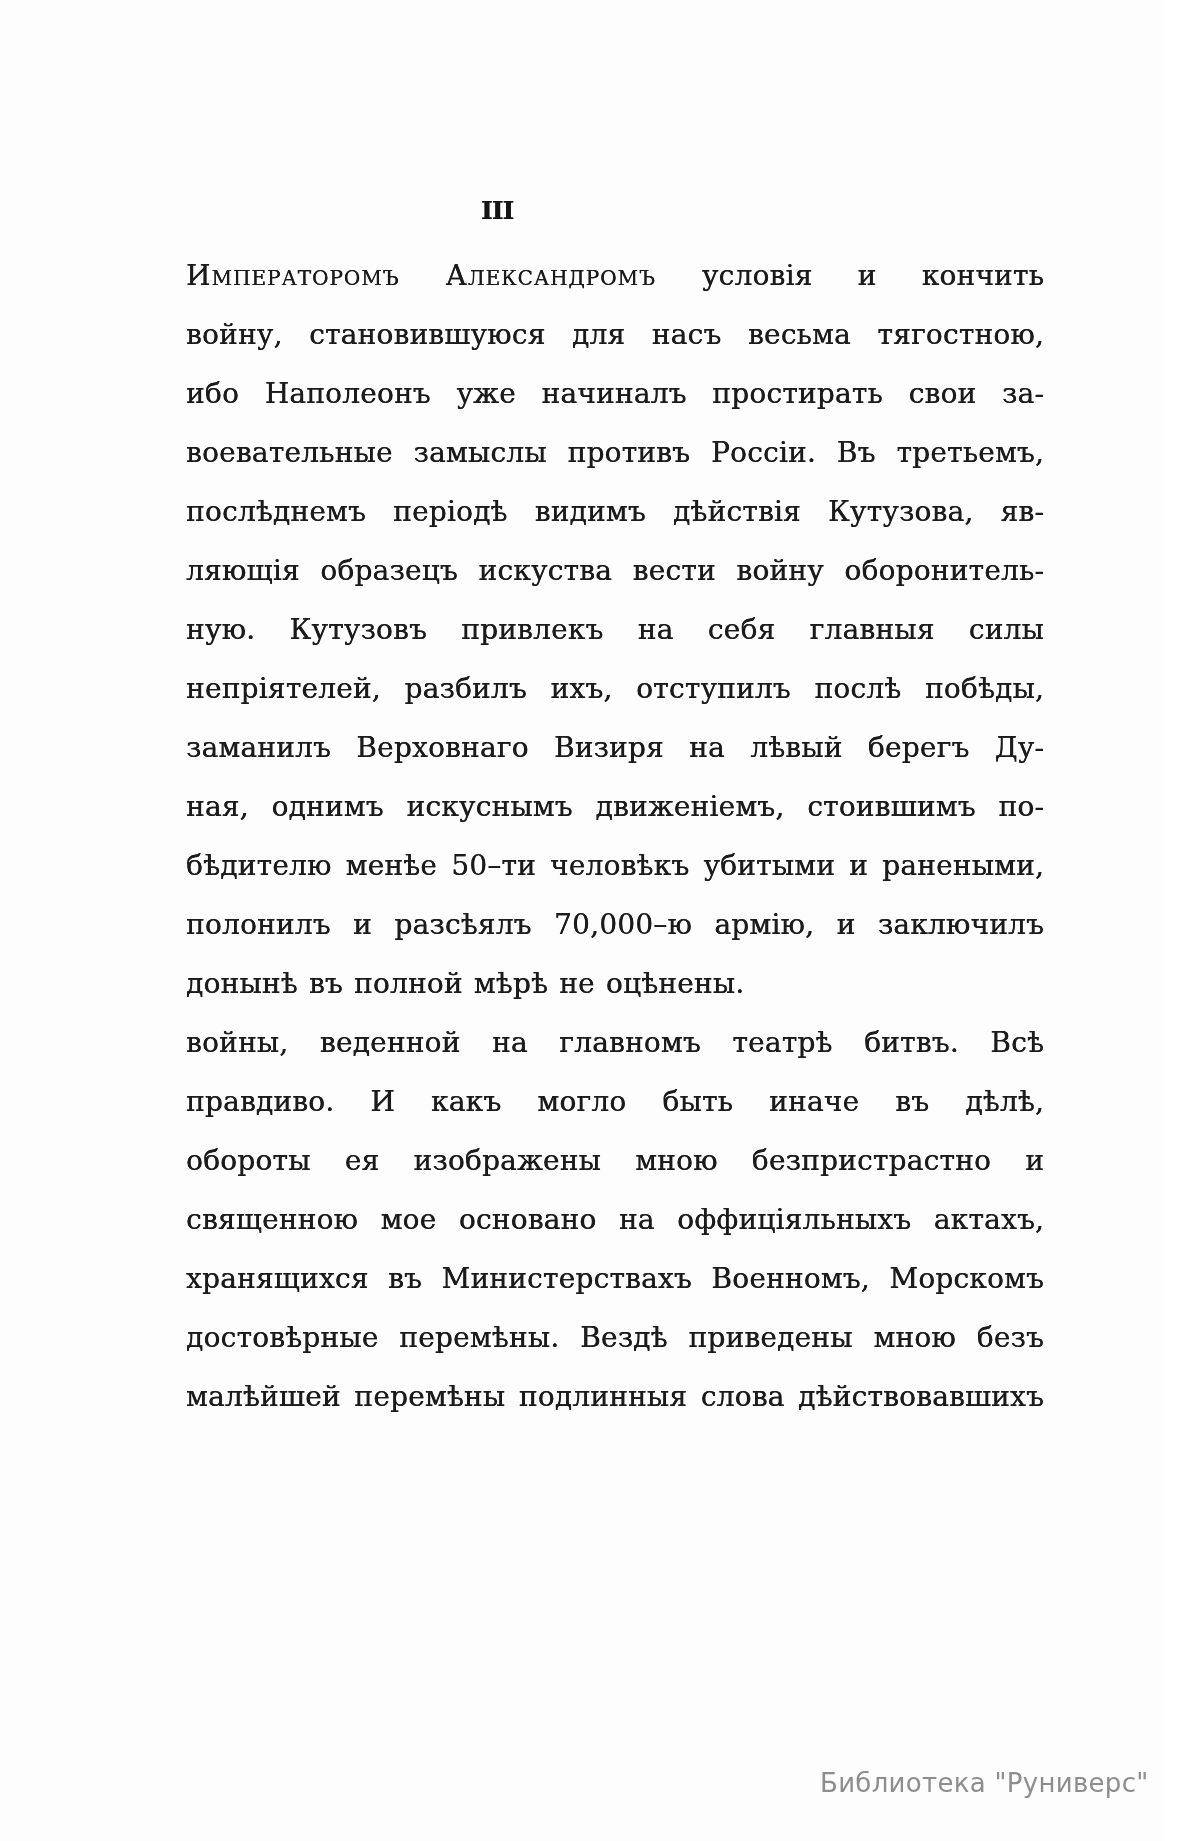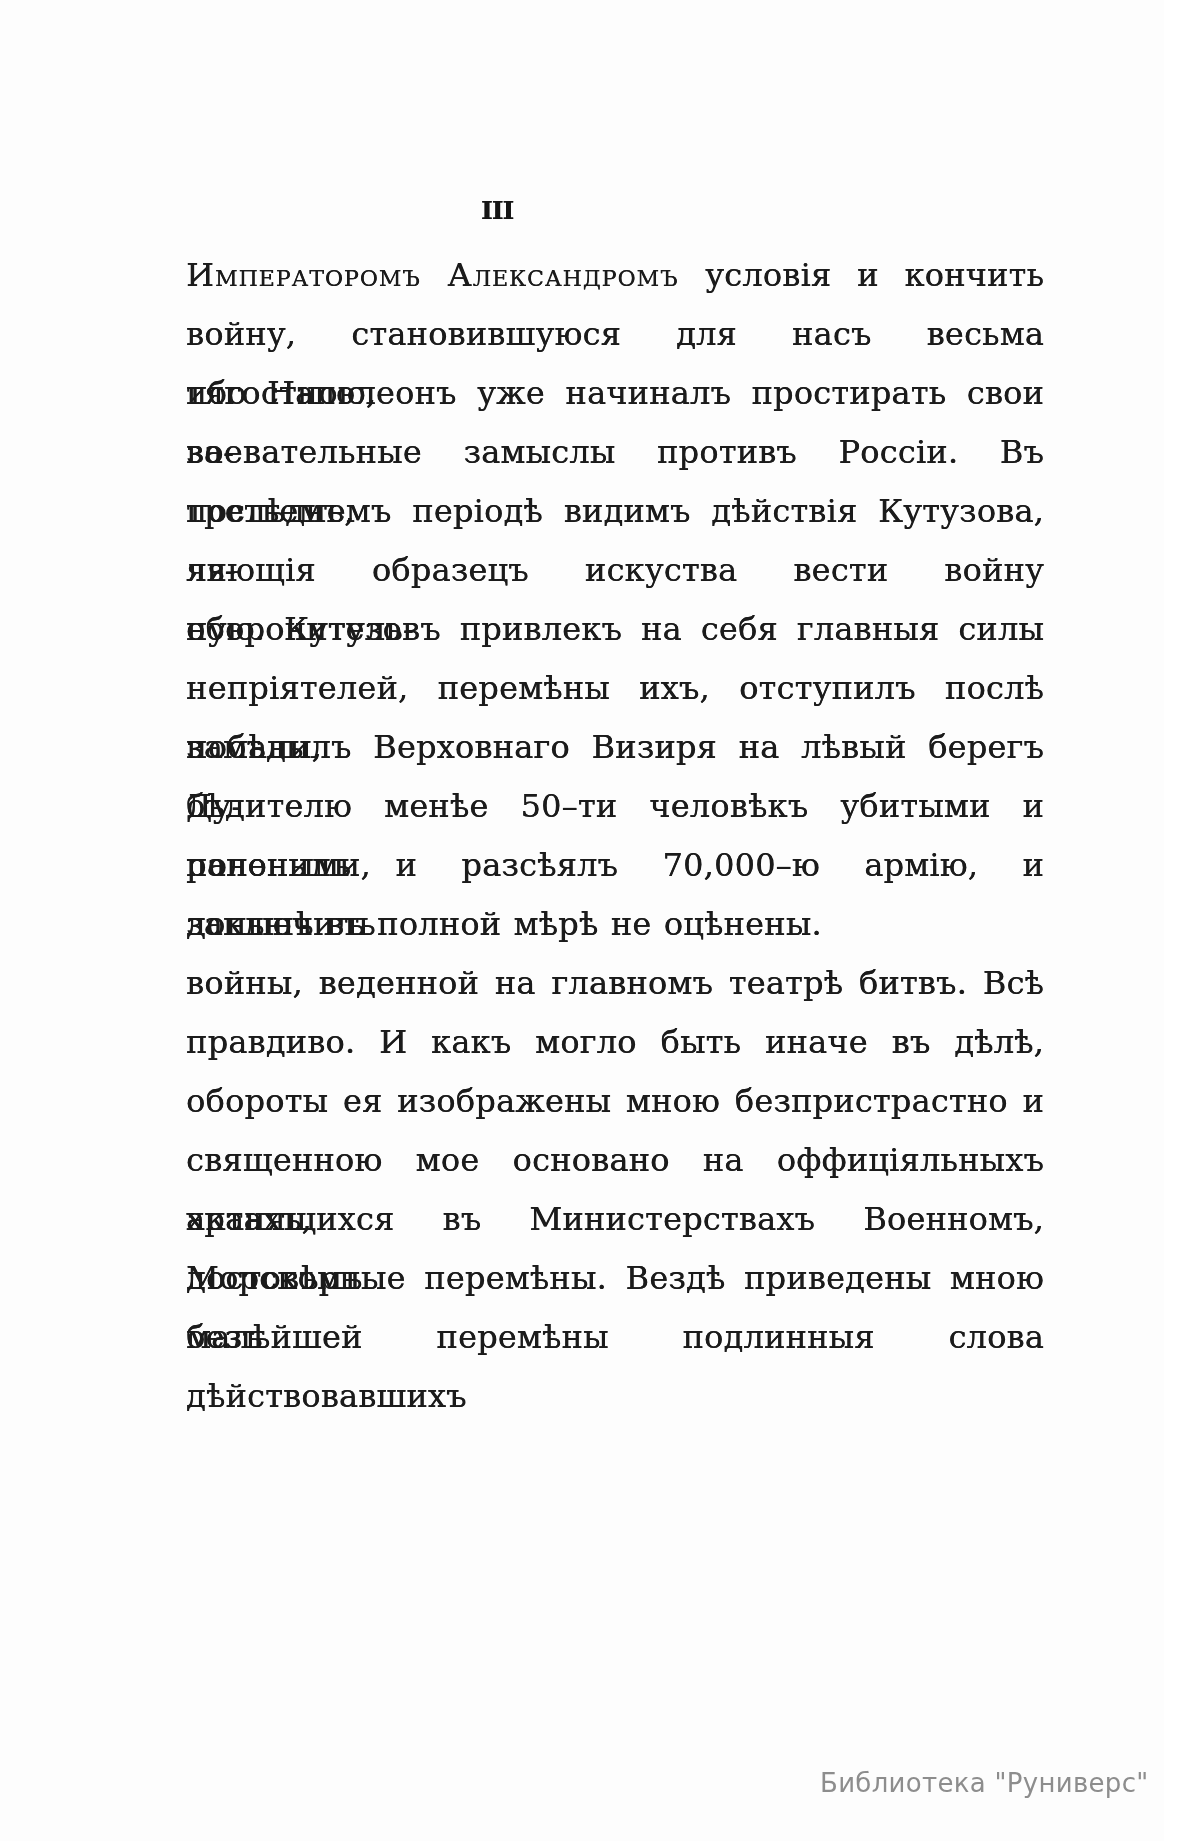--- a/index.html
+++ b/index.html
@@ -28,21 +28,21 @@
   }
   .body-text {
     position: absolute;
     left: 186px;
     top: 246px;
     width: 858px;
   }
   .line {
     height: 59px;
     line-height: 59px;
-    font-size: 32px;
+    font-size: 28px;
     letter-spacing: 0.2px;
     word-spacing: 2px;
     text-align: justify;
     text-align-last: justify;
     text-justify: inter-word;
     white-space: normal;
     overflow: visible;
     text-shadow: 0.35px 0 0 currentColor;
   }
   .line.last-left {
@@ -74,22 +74,23 @@
 
   <div class="body-text">
       <div>
         <div class="line"><span class="sc">Императоромъ </span><span class="sc">Александромъ </span><span>условія и кончить</span></div>
         <div class="line">войну, становившуюся для насъ весьма тягостною,</div>
         <div class="line">ибо Наполеонъ уже начиналъ простирать свои за-</div>
         <div class="line">воевательные замыслы противъ Россіи. Въ третьемъ,</div>
         <div class="line">послѣднемъ періодѣ видимъ дѣйствія Кутузова, яв-</div>
         <div class="line">ляющія образецъ искуства вести войну оборонитель-</div>
         <div class="line">ную. Кутузовъ привлекъ на себя главныя силы</div>
-        <div class="line">непріятелей, перемѣны ихъ, отступилъ послѣ побѣды,</div>
+        <div class="line">непріятелей, разбилъ ихъ, отступилъ послѣ побѣды,</div>
         <div class="line">заманилъ Верховнаго Визиря на лѣвый берегъ Ду-</div>
+        <div class="line">ная, однимъ искуснымъ движеніемъ, стоившимъ по-</div>
         <div class="line">бѣдителю менѣе 50–ти человѣкъ убитыми и ранеными,</div>
         <div class="line">полонилъ и разсѣялъ 70,000–ю армію, и заключилъ</div>
         <div class="line last-left">донынѣ въ полной мѣрѣ не оцѣнены.</div>
       </div>
       <div>
         <div class="line">войны, веденной на главномъ театрѣ битвъ. Всѣ</div>
         <div class="line">правдиво. И какъ могло быть иначе въ дѣлѣ,</div>
         <div class="line">обороты ея изображены мною безпристрастно и</div>
         <div class="line">священною мое основано на оффиціяльныхъ актахъ,</div>
         <div class="line">хранящихся въ Министерствахъ Военномъ, Морскомъ</div>

